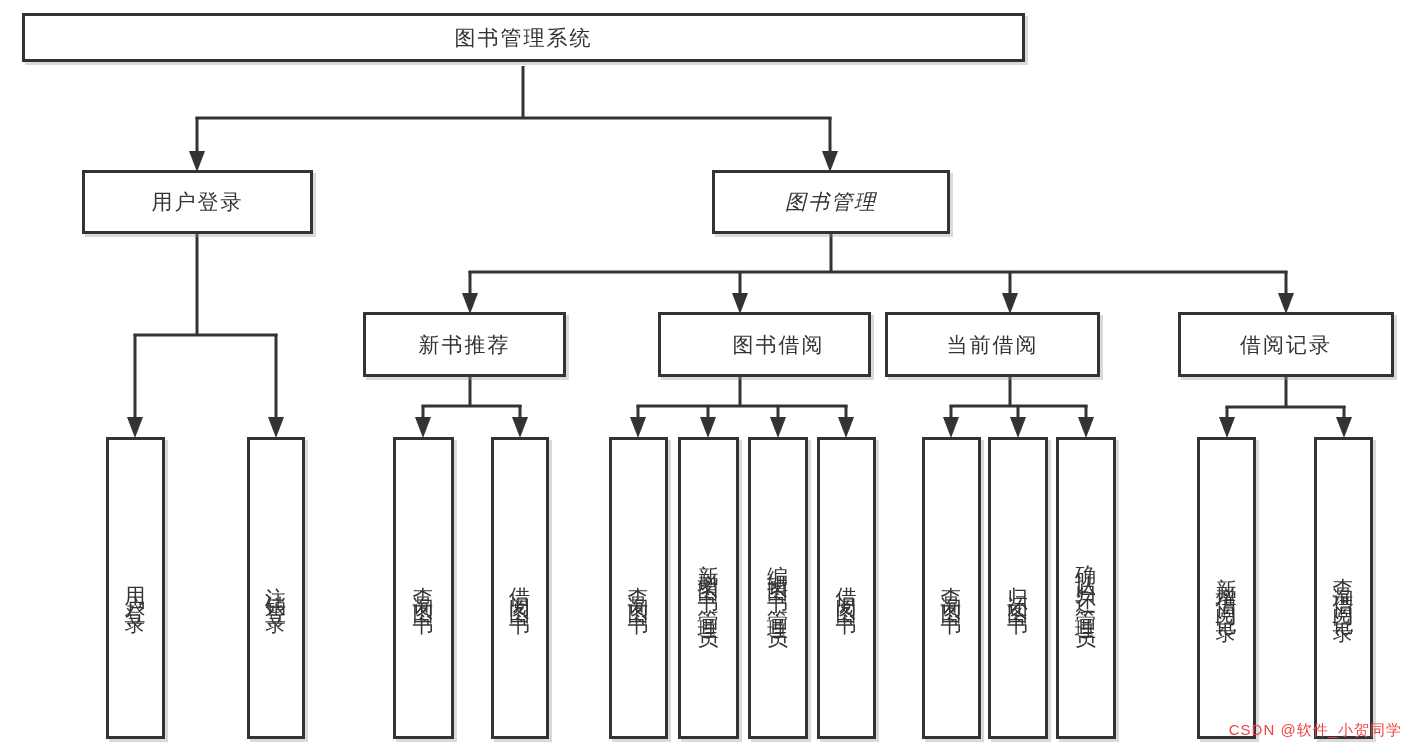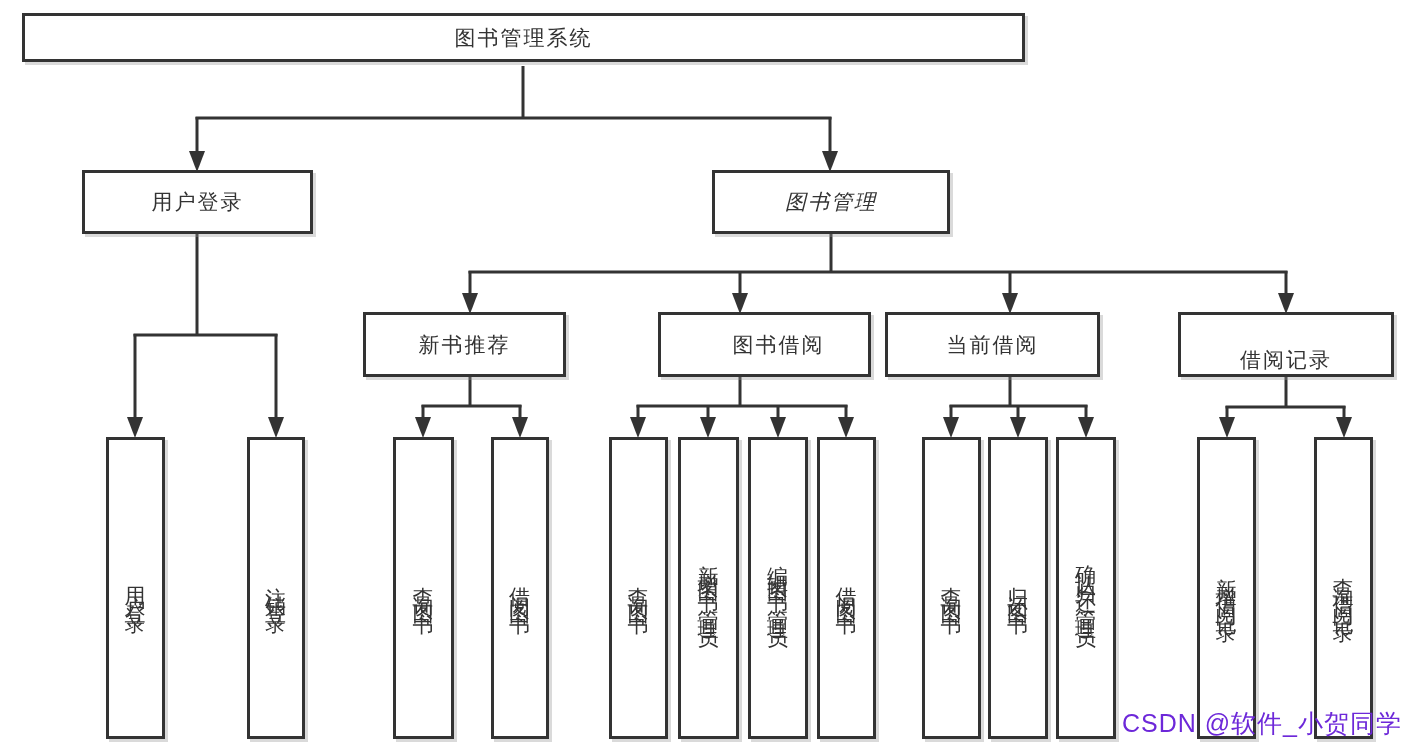--- a/index.html
+++ b/index.html
@@ -48,41 +48,41 @@
   .lvl1  { height: 64px; top: 170px; }
   .lvl2  { height: 65px; top: 312px; }
   .leaf  { top: 437px; height: 302px; }
 
   #node-user-login      { left: 82px;  width: 231px; }
   #node-book-management { left: 712px; width: 238px; font-style: italic; }
 
   #node-new-book-recommend { left: 363px;  width: 203px; }
   #node-book-borrow        { left: 658px;  width: 213px; padding-left: 28px; }
   #node-current-borrow     { left: 885px;  width: 215px; }
-  #node-borrow-records     { left: 1178px; width: 216px; align-items: flex-end; }
+  #node-borrow-records     { left: 1178px; width: 216px; }
 
   #leaf-user-login  { left: 106px;  width: 59px; }
   #leaf-logout      { left: 247px;  width: 58px; }
   #leaf-rec-query   { left: 393px;  width: 61px; }
   #leaf-rec-borrow  { left: 491px;  width: 58px; }
   #leaf-bb-query    { left: 609px;  width: 59px; }
   #leaf-bb-add      { left: 678px;  width: 61px; }
   #leaf-bb-edit     { left: 748px;  width: 60px; }
   #leaf-bb-borrow   { left: 817px;  width: 59px; }
   #leaf-cb-query    { left: 922px;  width: 59px; }
   #leaf-cb-return   { left: 988px;  width: 60px; }
   #leaf-cb-confirm  { left: 1056px; width: 60px; }
   #leaf-rd-add      { left: 1197px; width: 59px; }
   #leaf-rd-query    { left: 1314px; width: 59px; }
 
   #csdn-watermark {
     position: absolute;
     right: 3px; bottom: 7px;
-    font-size: 25px;
-    color: #6d28d9;
+    font-size: 15px;
+    color: #ef4444;
     letter-spacing: 1px;
     z-index: 10;
     pointer-events: none;
   }
 </style>
 </head>
 <body>
 
 <div id="stage">
 

